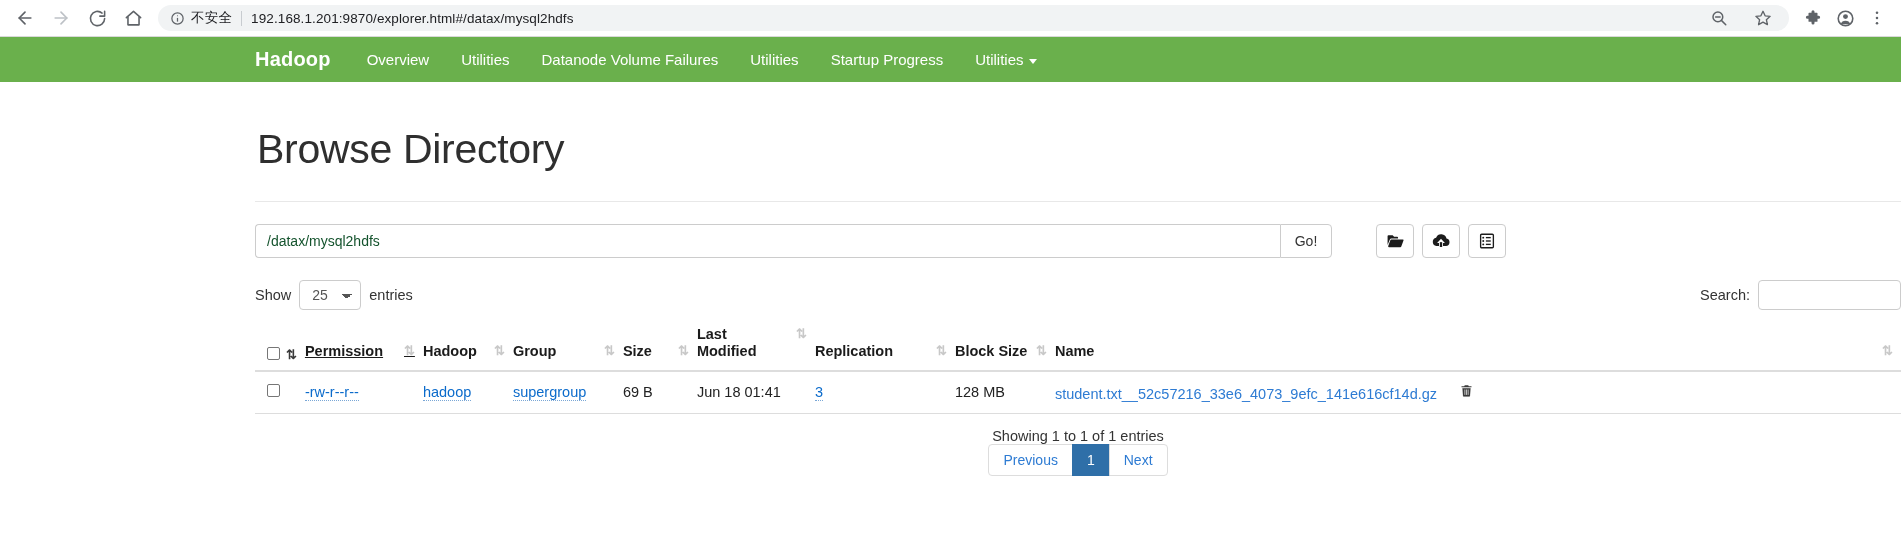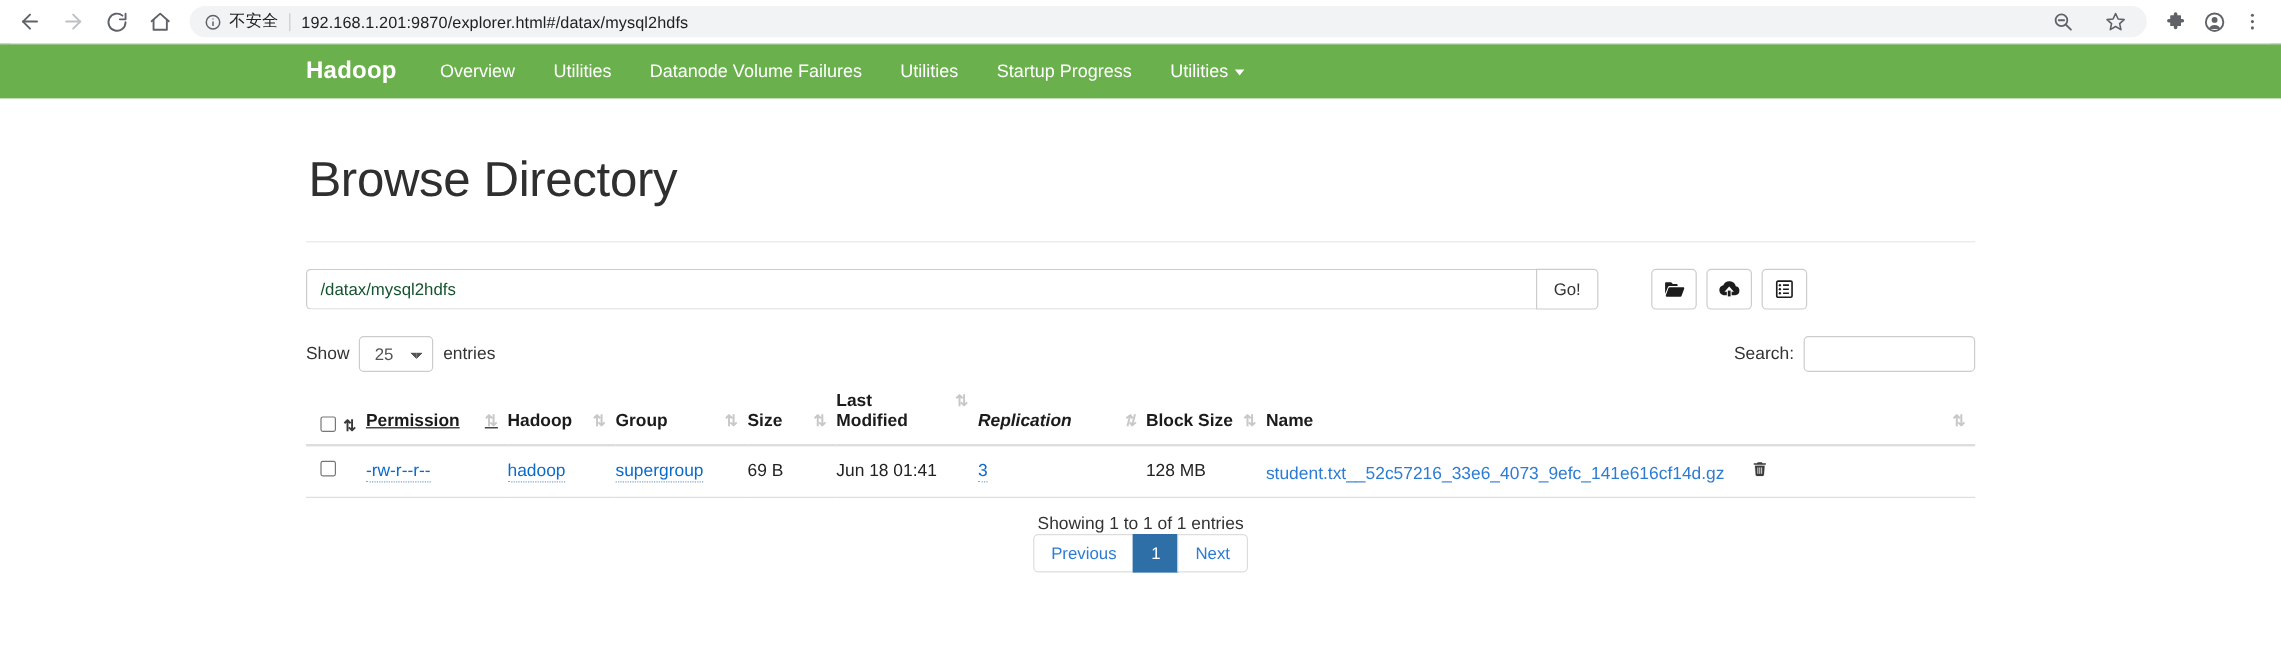--- a/index.html
+++ b/index.html
@@ -100,21 +100,20 @@
     border-left:4px solid transparent;
     border-right:4px solid transparent;
     border-top:5px solid #ffffff;
     margin-left:5px;
     vertical-align: middle;
   }
 
   
   .container {
     padding-left: 255px;
-    padding-right: 255px;
   }
   .page-title {
     font-size: 41px;
     color: #2f2f2f;
     font-weight: normal;
     margin: 44px 0 0 2px;
     letter-spacing: -0.3px;
   }
   .title-rule {
     border: none;
@@ -236,21 +235,21 @@
   .cb {
     width:13px;height:13px;border:1px solid #767676;border-radius:2px;background:#fff;
     display:inline-block; cursor:pointer;
   }
   .col-check { width: 38px; padding-left: 12px !important; }
   .col-perm  { width: 118px; text-decoration: underline; }
   .col-owner { width: 90px; }
   .col-group { width: 110px; }
   .col-size  { width: 74px; }
   .col-mod   { width: 118px; }
-  .col-repl  { width: 140px; font-style: italic; }
+  .col-repl  { width: 140px; }
   .col-bs    { width: 100px; }
 
   .footer-row {
     display:flex; align-items:center; justify-content: center;
     margin-top: 14px;
     flex-direction: column;
   }
   .info-text { font-size:14.5px; color:#333333; }
   .pagination { display:flex; }
   .page-btn {

